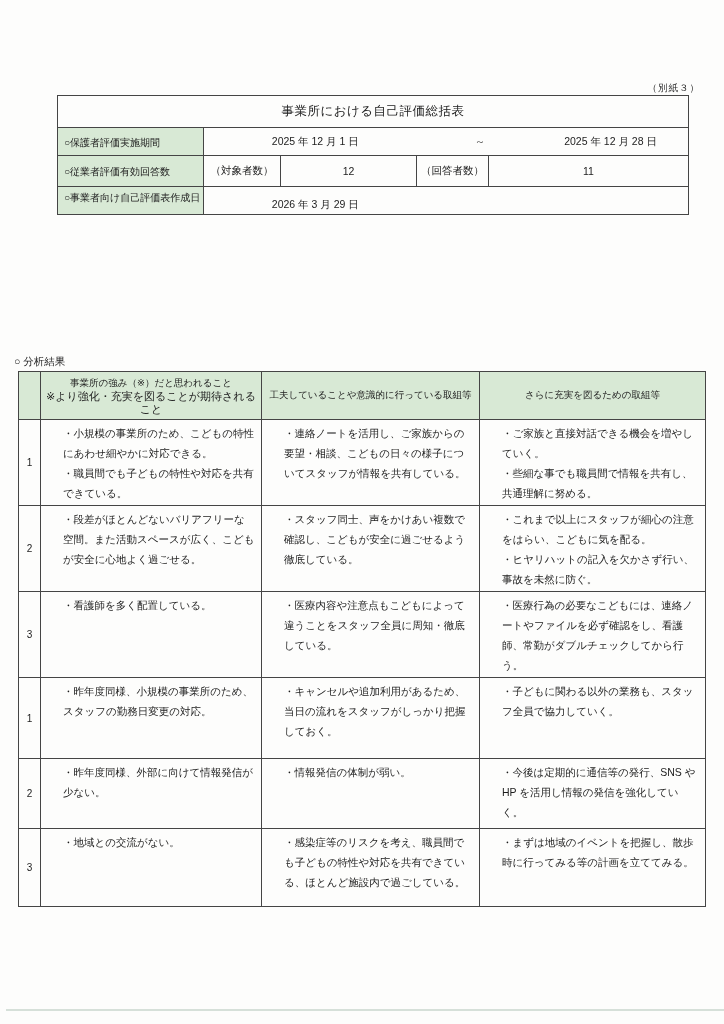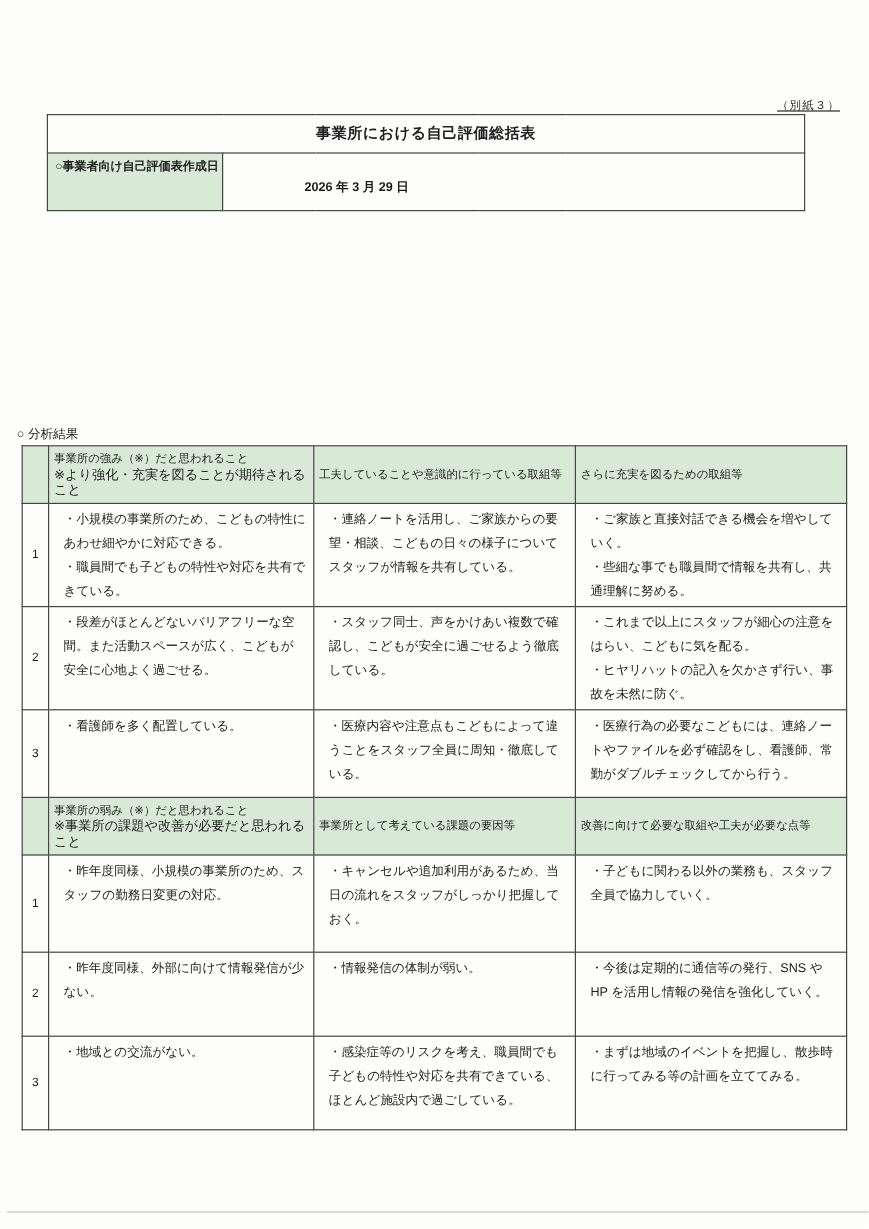--- a/index.html
+++ b/index.html
@@ -1,51 +1,51 @@
 <!DOCTYPE html>
 <html style="--green: #d8e9d5;"><head>
 <meta charset="utf-8">
 <style>
   * { margin:0; padding:0; box-sizing:border-box; }
   html,body { background:#ffffff; }
   body { font-family:"Liberation Sans","DejaVu Sans",sans-serif; color:#1c1c1c; }
   .page { position:relative; width:724px; height:1024px; background:#fdfdfc; overflow:hidden; }
 
-  .annotation { position:absolute; top:82px; right:24px; font-size:9.5px; color:#2a2a2a; letter-spacing:1px;text-decoration:underline; }
+  .annotation { position:absolute; top:82px; right:24px; font-size:9.5px; color:#2a2a2a; letter-spacing:1px; }
 
   table { border-collapse:collapse; table-layout:fixed; }
   td { border:1px solid #454545; }
 
   
-  .summary { position:absolute; left:39px; top:95px; width:631px;font-weight:bold; }
+  .summary { position:absolute; left:57px; top:95px; width:631px; }
   .summary .title { height:32px; text-align:center; vertical-align:middle; font-size:12.5px; letter-spacing:0.5px; color:#222; }
   .summary .label { background:var(--green,#d8e9d5); font-size:10px; padding:4px 2px 2px 6px; vertical-align:middle; color:#222; }
   .summary .label.top { vertical-align:top; }
   .r-name td { height:69px; }
   .namecell { vertical-align:middle; padding:2px 8px; font-size:11px; }
   .namecell div { line-height:22px; }
   .r-period td { height:28px; }
   .r-count td { height:31px; }
-  .r-date td { height:48px; }
+  .r-date td { height:28px; }
   .pgrid { display:grid; grid-template-columns:46% 22% 32%; width:100%; font-size:10.5px; }
   .pgrid span { text-align:center; }
   .r-date .pgrid { padding-top:8px; }
   .cc { text-align:center; vertical-align:middle; font-size:10.5px; }
 
   
   .analysis-label { position:absolute; left:14px; top:355px; font-size:10.5px; color:#222; }
 
   
   .analysis { position:absolute; left:18px; top:371px; width:687px; }
-  .analysis .hdrcell { background:var(--green,#d8e9d5); vertical-align:middle; padding:3px 4px; }
+  .analysis .hdrcell { background:var(--green,#d8e9d5); text-align:center; vertical-align:middle; padding:3px 4px; }
   .analysis .h1 { font-size:9.5px; line-height:15px; color:#222; }
   .analysis .h2 { font-size:11px; line-height:13px; color:#222; }
   .analysis .hone { font-size:9.5px; color:#222; }
   .analysis .num { text-align:center; vertical-align:middle; font-size:10px; }
-  .analysis .body { vertical-align:top; padding:3px 6px 2px 12px; font-size:10.5px; line-height:20px; white-space:pre-line; text-align:left; }
+  .analysis .body { vertical-align:top; padding:3px 6px 2px 22px; font-size:10.5px; line-height:20px; white-space:pre-line; text-align:left; }
   .hdr td { height:36px; }
   .hA td { height:82px; } .hB td { height:74px;margin-left:48px; } .hC td { height:73px;margin-left:41px; }
   .hdr2 td { height:37px; }
   .hD td { height:81px; } .hE td { height:70px; } .hF td { height:78px; }
 
   
   .scan-edge { position:absolute; left:6px; right:0; top:1009px; height:2px; background:#ccd8d0; opacity:.8; }
 </style>
 </head>
 <body>
@@ -58,20 +58,37 @@
     <colgroup>
       <col style="width:146px">
         <col style="width:77px">
         <col style="width:136px">
         <col style="width:72px">
         <col style="width:200px">
     </colgroup>
     <tbody>
       <tr>
         <td colspan="5" class="title">事業所における自己評価総括表</td>
+      </tr>
+      <tr class="r-period">
+        <td class="label">○保護者評価実施期間</td>
+        <td colspan="4">
+          <div class="pgrid">
+            <span>2025 年  12 月  1  日</span>
+            <span>～</span>
+            <span>2025 年  12 月  28 日</span>
+          </div>
+        </td>
+      </tr>
+      <tr class="r-count">
+        <td class="label">○従業者評価有効回答数</td>
+        <td class="cc">（対象者数）</td>
+        <td class="cc">12</td>
+        <td class="cc">（回答者数）</td>
+        <td class="cc">11</td>
       </tr>
       <tr class="r-date">
         <td class="label top">○事業者向け自己評価表作成日</td>
         <td colspan="4">
           <div class="pgrid">
             <span>2026 年  3 月  29 日</span>
             <span></span>
               <span></span>
           </div>
         </td>
@@ -112,29 +129,20 @@
         <td class="body">・スタッフ同士、声をかけあい複数で確認し、こどもが安全に過ごせるよう徹底している。</td>
         <td class="body">・これまで以上にスタッフが細心の注意をはらい、こどもに気を配る。
 ・ヒヤリハットの記入を欠かさず行い、事故を未然に防ぐ。</td>
       </tr>
       <tr class="hC">
         <td class="num">3</td>
         <td class="body">・看護師を多く配置している。</td>
         <td class="body">・医療内容や注意点もこどもによって違うことをスタッフ全員に周知・徹底している。</td>
         <td class="body">・医療行為の必要なこどもには、連絡ノートやファイルを必ず確認をし、看護師、常勤がダブルチェックしてから行う。</td>
       </tr>
-      <tr class="hdr2">
-        <td class="hdrcell"></td>
-        <td class="hdrcell">
-          <div class="h1">事業所の弱み（※）だと思われること</div>
-          <div class="h2">※事業所の課題や改善が必要だと思われること</div>
-        </td>
-        <td class="hdrcell hone">事業所として考えている課題の要因等</td>
-        <td class="hdrcell hone">改善に向けて必要な取組や工夫が必要な点等</td>
-      </tr>
       <tr class="hD">
         <td class="num">1</td>
         <td class="body">・昨年度同様、小規模の事業所のため、スタッフの勤務日変更の対応。</td>
         <td class="body">・キャンセルや追加利用があるため、当日の流れをスタッフがしっかり把握しておく。</td>
         <td class="body">・子どもに関わる以外の業務も、スタッフ全員で協力していく。</td>
       </tr>
       <tr class="hE">
         <td class="num">2</td>
         <td class="body">・昨年度同様、外部に向けて情報発信が少ない。</td>
         <td class="body">・情報発信の体制が弱い。</td>

